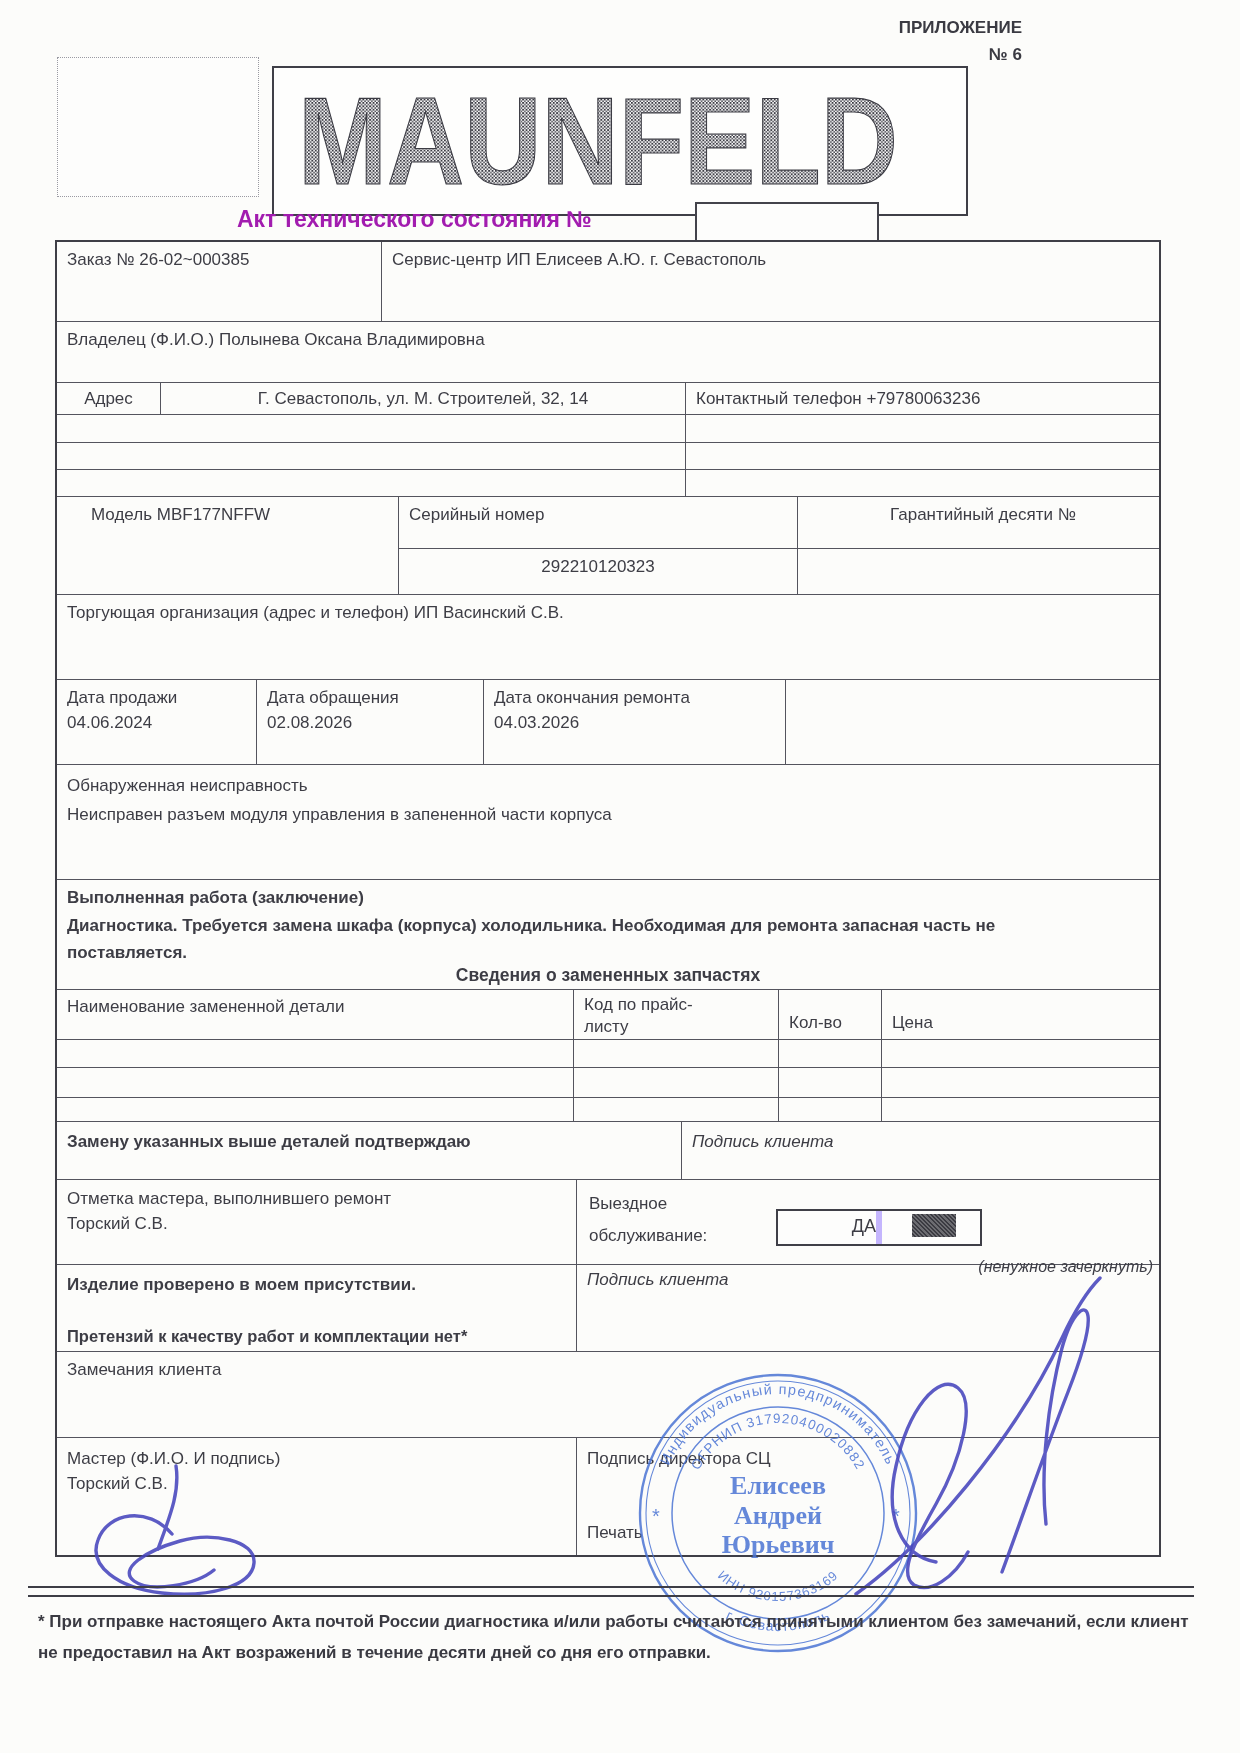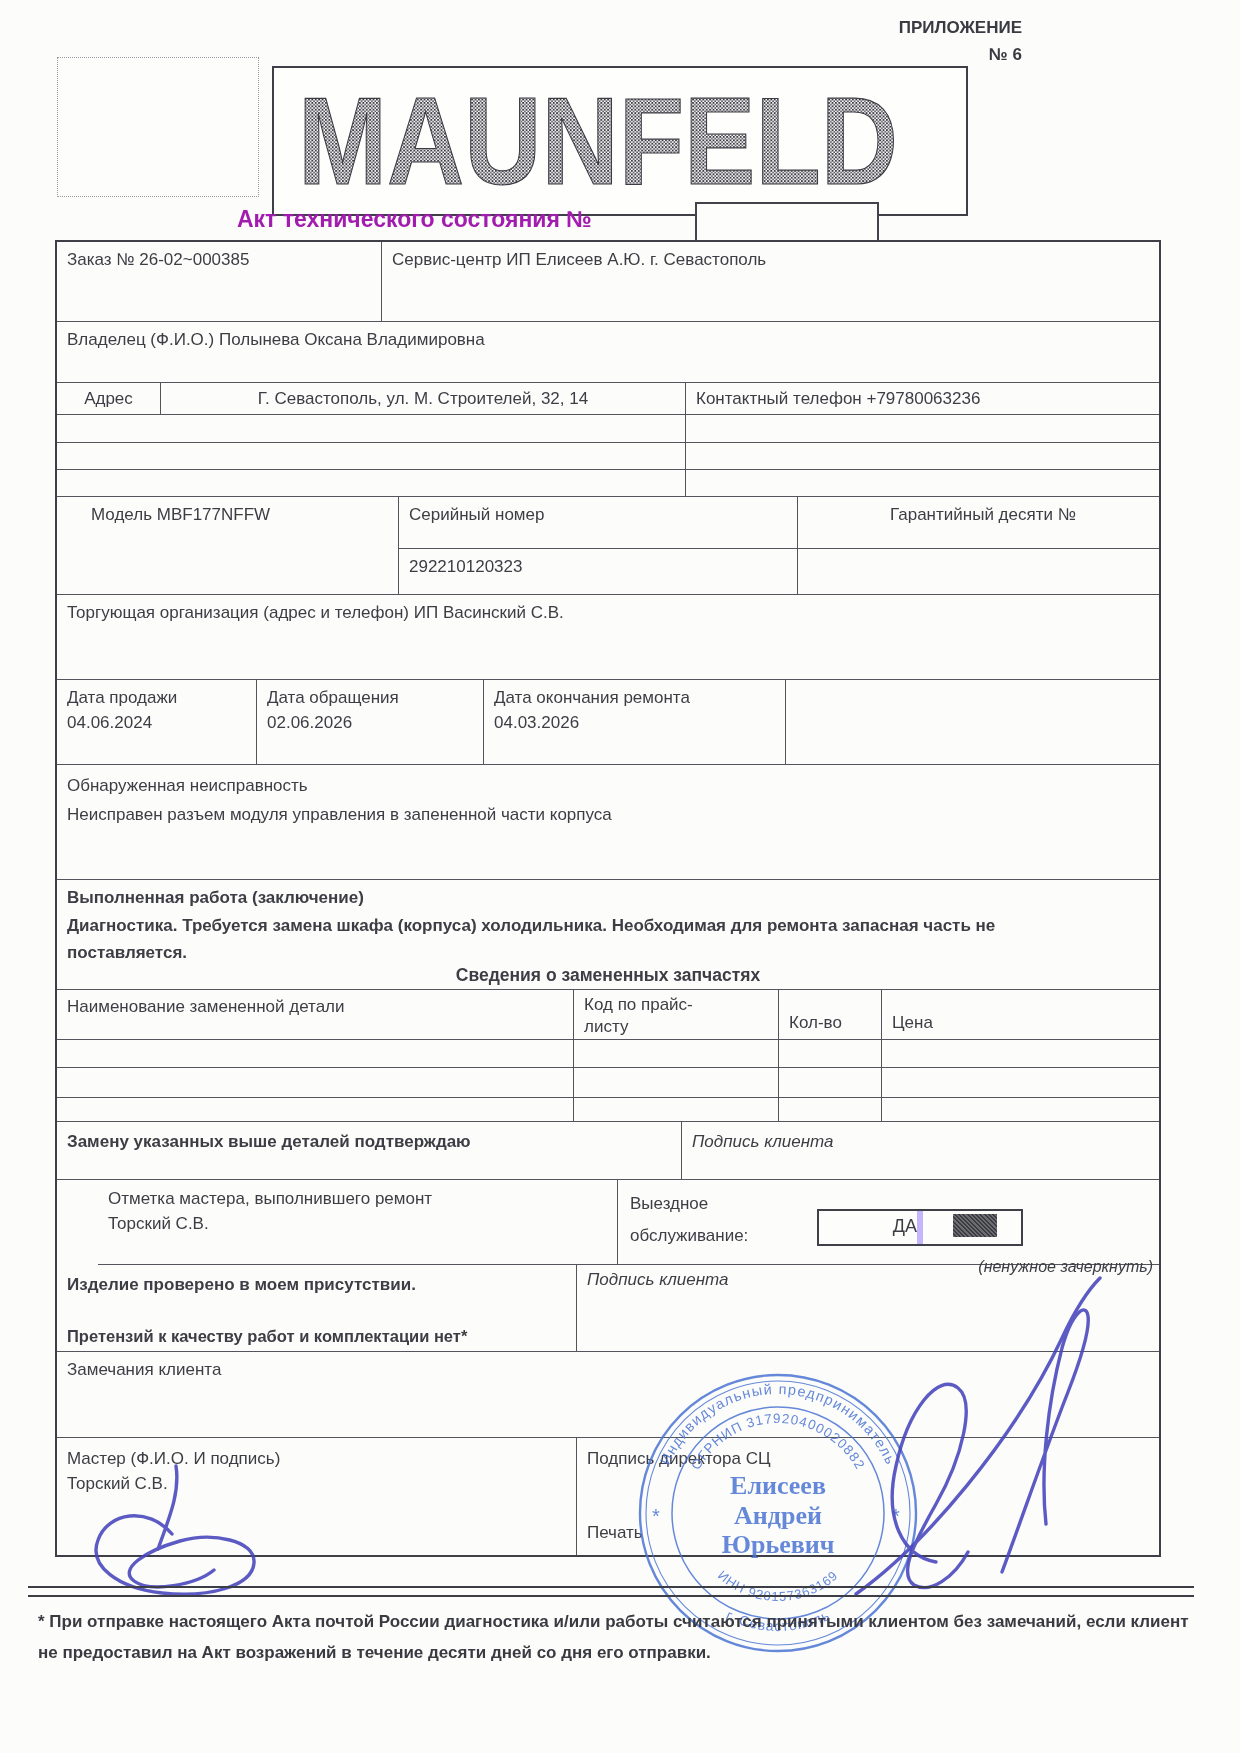--- a/index.html
+++ b/index.html
@@ -99,40 +99,40 @@
     </div>
     <div class="row" style="height:27px;">
       <div class="cell br" style="width:629px;"></div>
       <div class="cell" style="flex:1;"></div>
     </div>
 
     <div class="row" style="height:98px;">
       <div class="cell br" style="width:318px;margin-left:24px;">Модель MBF177NFFW</div>
       <div class="sub br" style="width:398px;">
         <div class="cell top" style="height:52px;">Серийный номер</div>
-        <div class="cell" style="flex:1;">292210120323</div>
+        <div class="cell" style="flex:1;text-align:center;">292210120323</div>
       </div>
       <div class="sub" style="flex:1;">
         <div class="cell top" style="height:52px; padding-left:92px;">Гарантийный десяти №</div>
         <div class="cell" style="flex:1;"></div>
       </div>
     </div>
 
     <div class="row" style="height:85px;">
       <div class="cell" style="flex:1;">Торгующая организация (адрес и телефон) ИП Васинский С.В.</div>
     </div>
 
     <div class="row" style="height:85px;">
       <div class="cell br" style="width:200px;">
         <div>Дата продажи</div>
         <div>04.06.2024</div>
       </div>
       <div class="cell br" style="width:227px;">
         <div>Дата обращения</div>
-        <div>02.06.2026</div>
+        <div>02.08.2026</div>
       </div>
       <div class="cell br" style="width:302px;">
         <div>Дата окончания ремонта</div>
         <div>04.03.2026</div>
       </div>
       <div class="cell" style="flex:1;"></div>
     </div>
 
     <div class="row" style="height:115px;">
       <div class="cell" style="flex:1; padding-top:6px;">
@@ -176,21 +176,21 @@
       <div class="cell br" style="width:205px;"></div>
       <div class="cell br" style="width:103px;"></div>
       <div class="cell" style="flex:1;"></div>
     </div>
 
     <div class="row" style="height:58px;">
       <div class="cell br b" style="width:625px; padding-top:7px;">Замену указанных выше деталей подтверждаю</div>
       <div class="cell i" style="flex:1; padding-top:7px;">Подпись клиента</div>
     </div>
 
-    <div class="row" style="height:85px;margin-left:41px;">
+    <div class="row" style="height:85px;">
       <div class="cell br" style="width:520px; padding-top:6px;">
         <div>Отметка мастера, выполнившего ремонт</div>
         <div>Торский С.В.</div>
       </div>
       <div class="cell" style="flex:1; padding:0;">
         <div style="padding:8px 0 0 12px; line-height:32px;">
           <div>Выездное</div>
           <div>обслуживание:</div>
         </div>
         <div class="yes-box">

